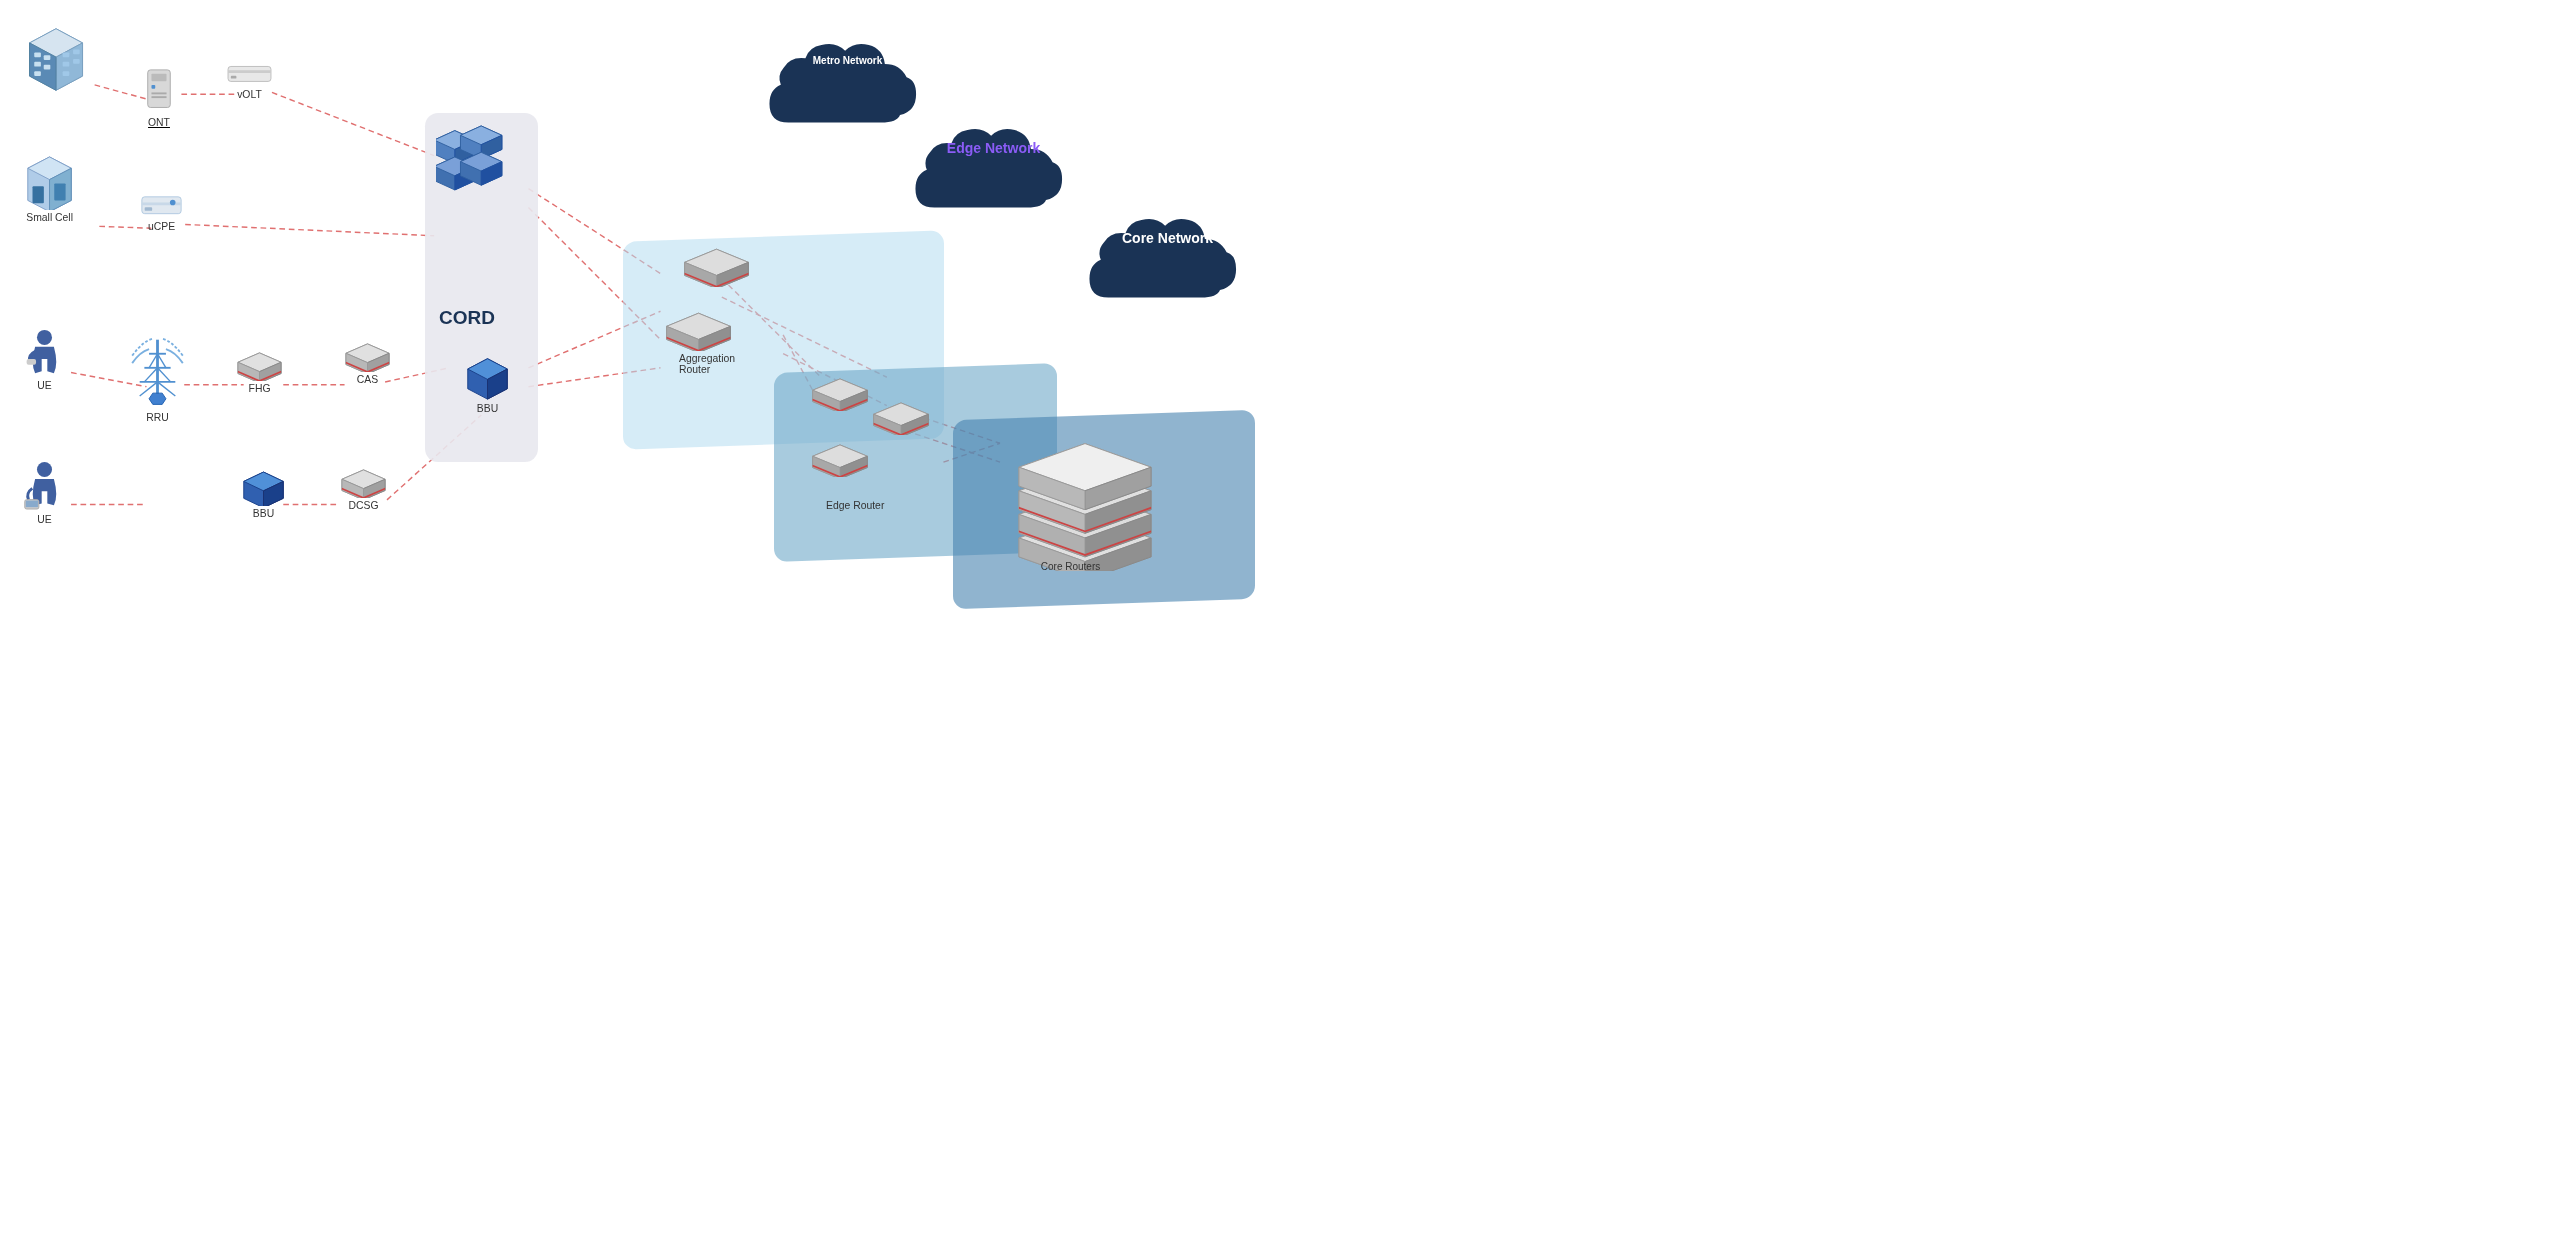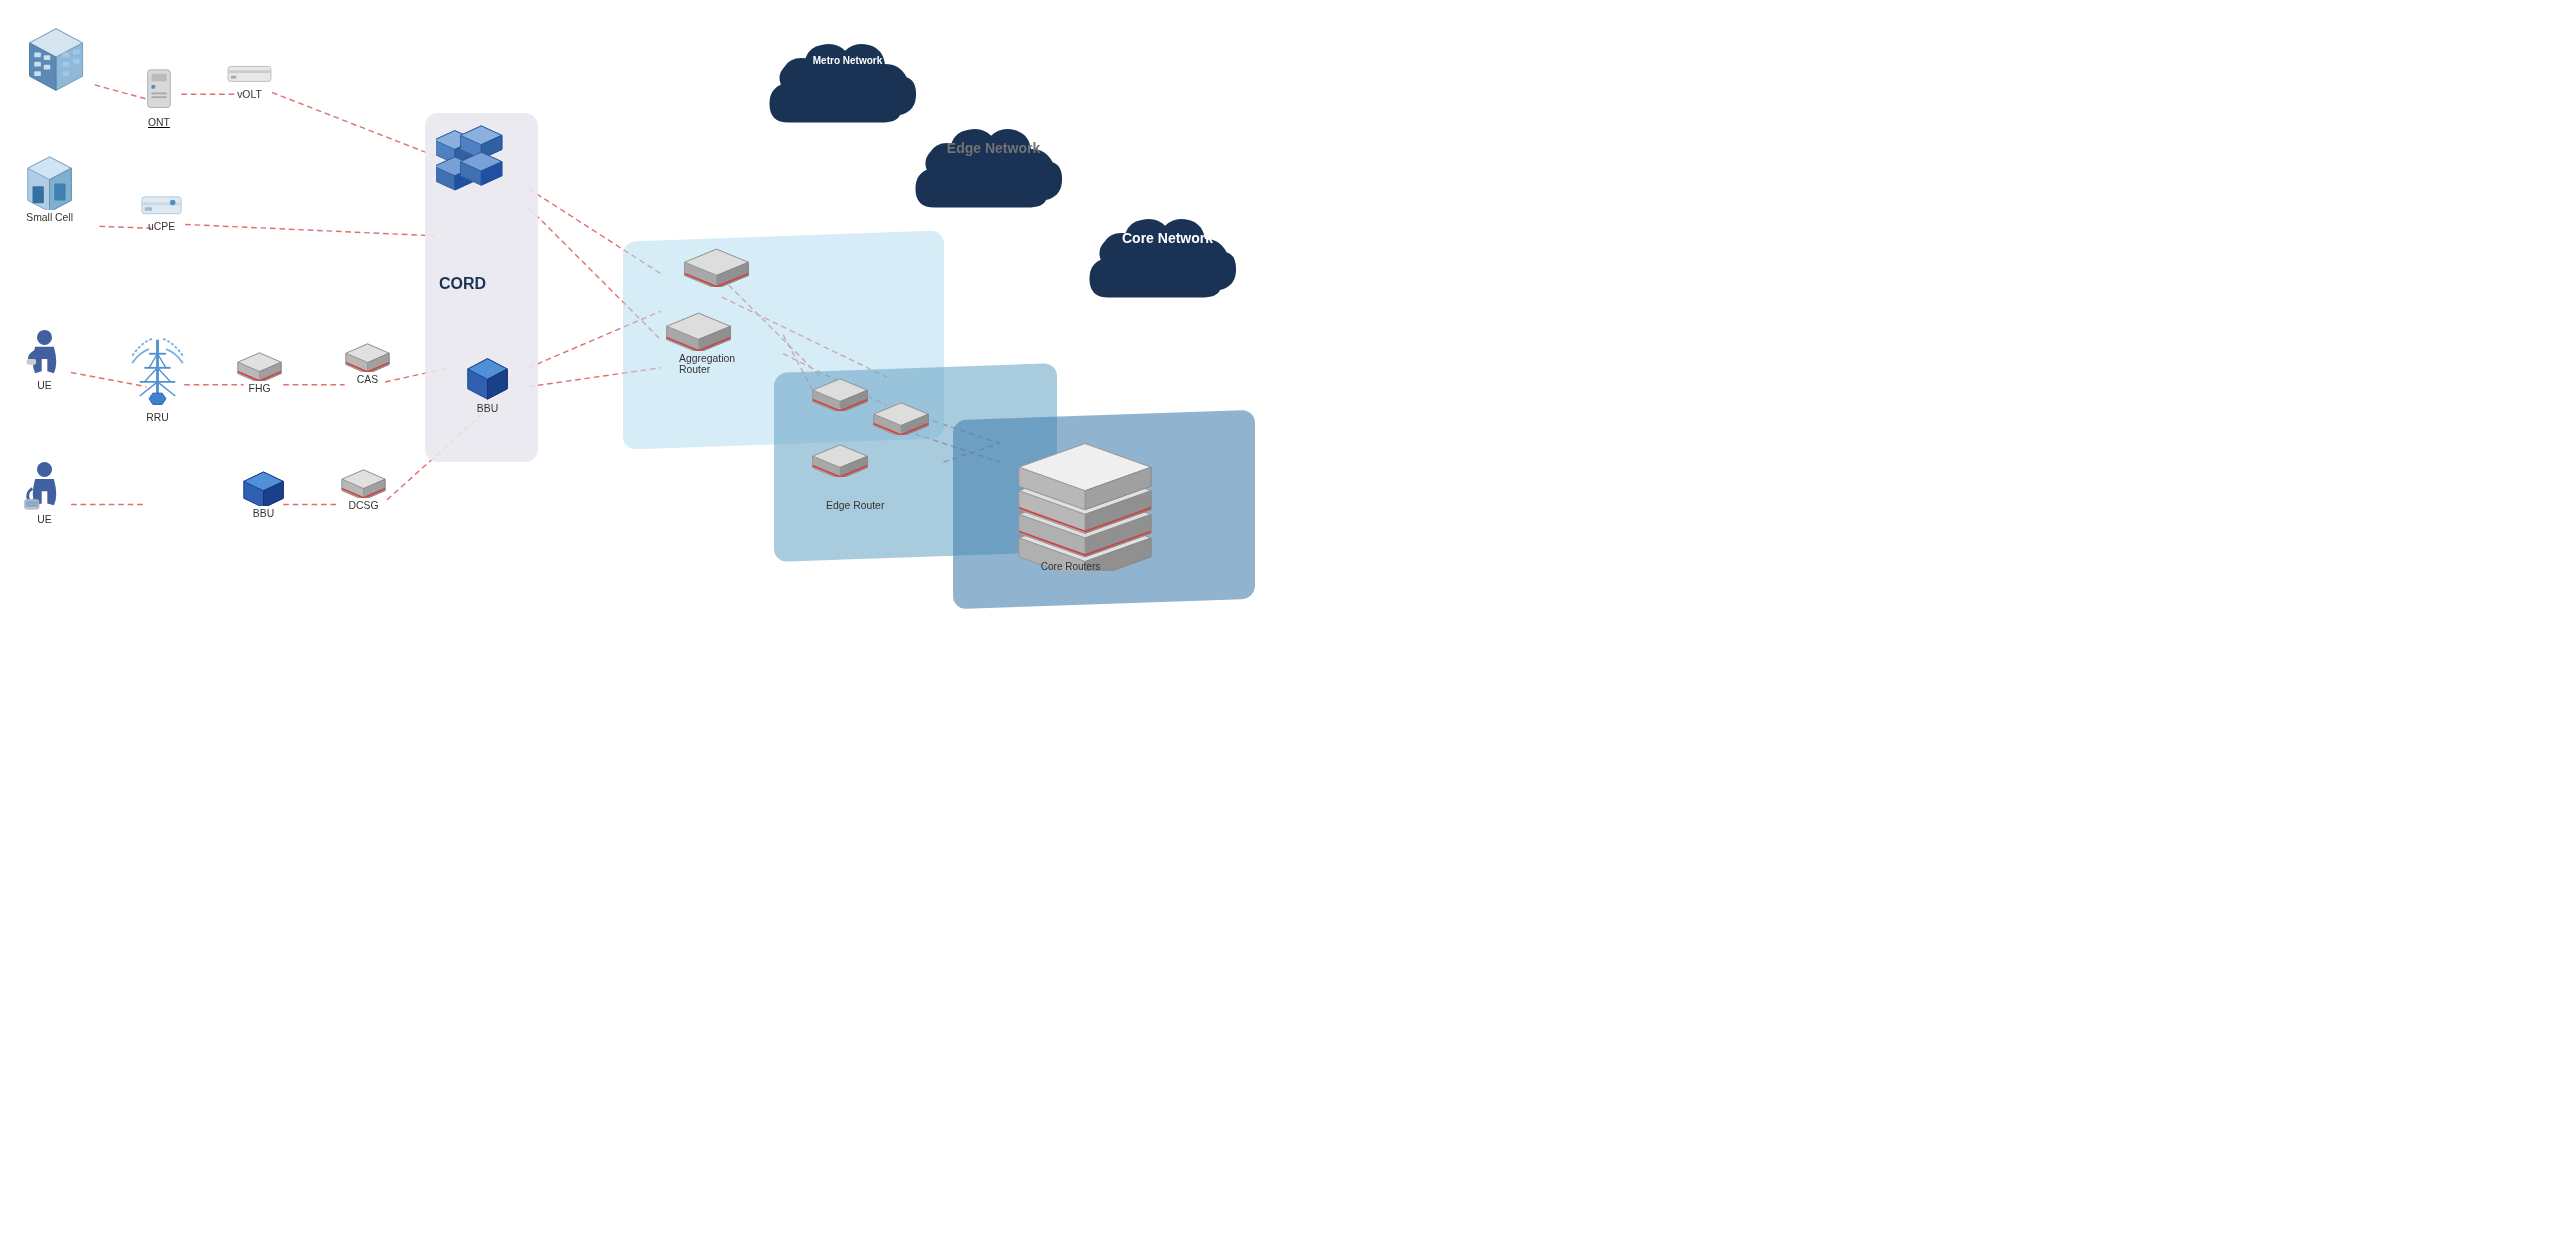--- a/index.html
+++ b/index.html
@@ -87,21 +87,21 @@
   </svg>
 
   <div style="position:absolute; left:623px; top:236px; width:321px; height:208px; background:rgba(180,220,240,0.55); border-radius:13.2px; transform:skewY(-2deg);"></div>
 
   <div style="position:absolute; left:774px; top:368px; width:283px; height:189px; background:rgba(110,168,200,0.6); border-radius:13.2px; transform:skewY(-2deg);"></div>
 
   <div style="position:absolute; left:953px; top:415px; width:302px; height:189px; background:rgba(70,130,175,0.6); border-radius:13.2px; transform:skewY(-2deg);"></div>
 
   <div style="position:absolute; left:425px; top:113px; width:113px; height:349px; background:#e8e8ee; border-radius:13.2px; opacity:0.9;"></div>
 
-  <div style="position:absolute; left:439px; top:275px; font-size:16px; font-weight:700; color:#1a3355; text-align:center;">CORD</div>
+  <div style="position:absolute; left:439px; top:307px; font-size:19px; font-weight:700; color:#1a3355; text-align:center;">CORD</div>
 
   <div style="position:absolute; left:21px; top:23.6px;" class="device-icon">
     <svg width="71" height="71" viewBox="0 0 75 75">
 
       <polygon points="37,5 65,20 65,55 37,70 9,55 9,20" fill="#b8cce4" stroke="#7aa0c0" stroke-width="1"></polygon>
       <polygon points="37,5 65,20 37,35 9,20" fill="#d6e4f0" stroke="#7aa0c0" stroke-width="1"></polygon>
       <polygon points="37,35 65,20 65,55 37,70" fill="#90b8d8" stroke="#7aa0c0" stroke-width="1"></polygon>
       <polygon points="37,35 9,20 9,55 37,70" fill="#5a8ab5" stroke="#5080a0" stroke-width="1"></polygon>
 
       <rect x="14" y="30" width="7" height="5" fill="#c8e0f0" rx="1"></rect>
@@ -366,21 +366,21 @@
       <path d="M30,100 Q10,100 10,80 Q10,65 22,60 Q18,50 25,42 Q32,30 48,32 Q52,20 65,18 Q80,14 90,24 Q100,14 115,18 Q130,22 132,38 Q148,38 155,52 Q165,55 165,70 Q165,88 148,92 Q145,100 128,100 Z" fill="#1a3355"></path>
     </svg>
     <div style="position:absolute; top:26.4px; left:19px; color:#fff; font-size:10px; font-weight:700; text-align:center; width:137px; line-height:1.4;">Metro
 Network</div>
   </div>
 
   <div style="position:absolute; left:906px; top:113px;">
     <svg width="175" height="123" viewBox="0 0 185 130">
       <path d="M30,100 Q10,100 10,80 Q10,65 22,60 Q18,50 25,42 Q32,30 48,32 Q52,20 65,18 Q80,14 90,24 Q100,14 115,18 Q130,22 132,38 Q148,38 155,52 Q165,55 165,70 Q165,88 148,92 Q145,100 128,100 Z" fill="#1a3355"></path>
     </svg>
-    <div style="position:absolute; top:26.4px; left:19px; color:#737373; font-size:14px; font-weight:700; text-align:center; width:137px; line-height:1.4;">Edge
+    <div style="position:absolute; top:26.4px; left:19px; color:#8b5cf6; font-size:14px; font-weight:700; text-align:center; width:137px; line-height:1.4;">Edge
 Network</div>
   </div>
 
   <div style="position:absolute; left:1080px; top:203px;">
     <svg width="175" height="123" viewBox="0 0 185 130">
       <path d="M30,100 Q10,100 10,80 Q10,65 22,60 Q18,50 25,42 Q32,30 48,32 Q52,20 65,18 Q80,14 90,24 Q100,14 115,18 Q130,22 132,38 Q148,38 155,52 Q165,55 165,70 Q165,88 148,92 Q145,100 128,100 Z" fill="#1a3355"></path>
     </svg>
     <div style="position:absolute; top:26.4px; left:19px; color:#fff; font-size:14px; font-weight:700; text-align:center; width:137px; line-height:1.4;">Core
 Network</div>
   </div>

